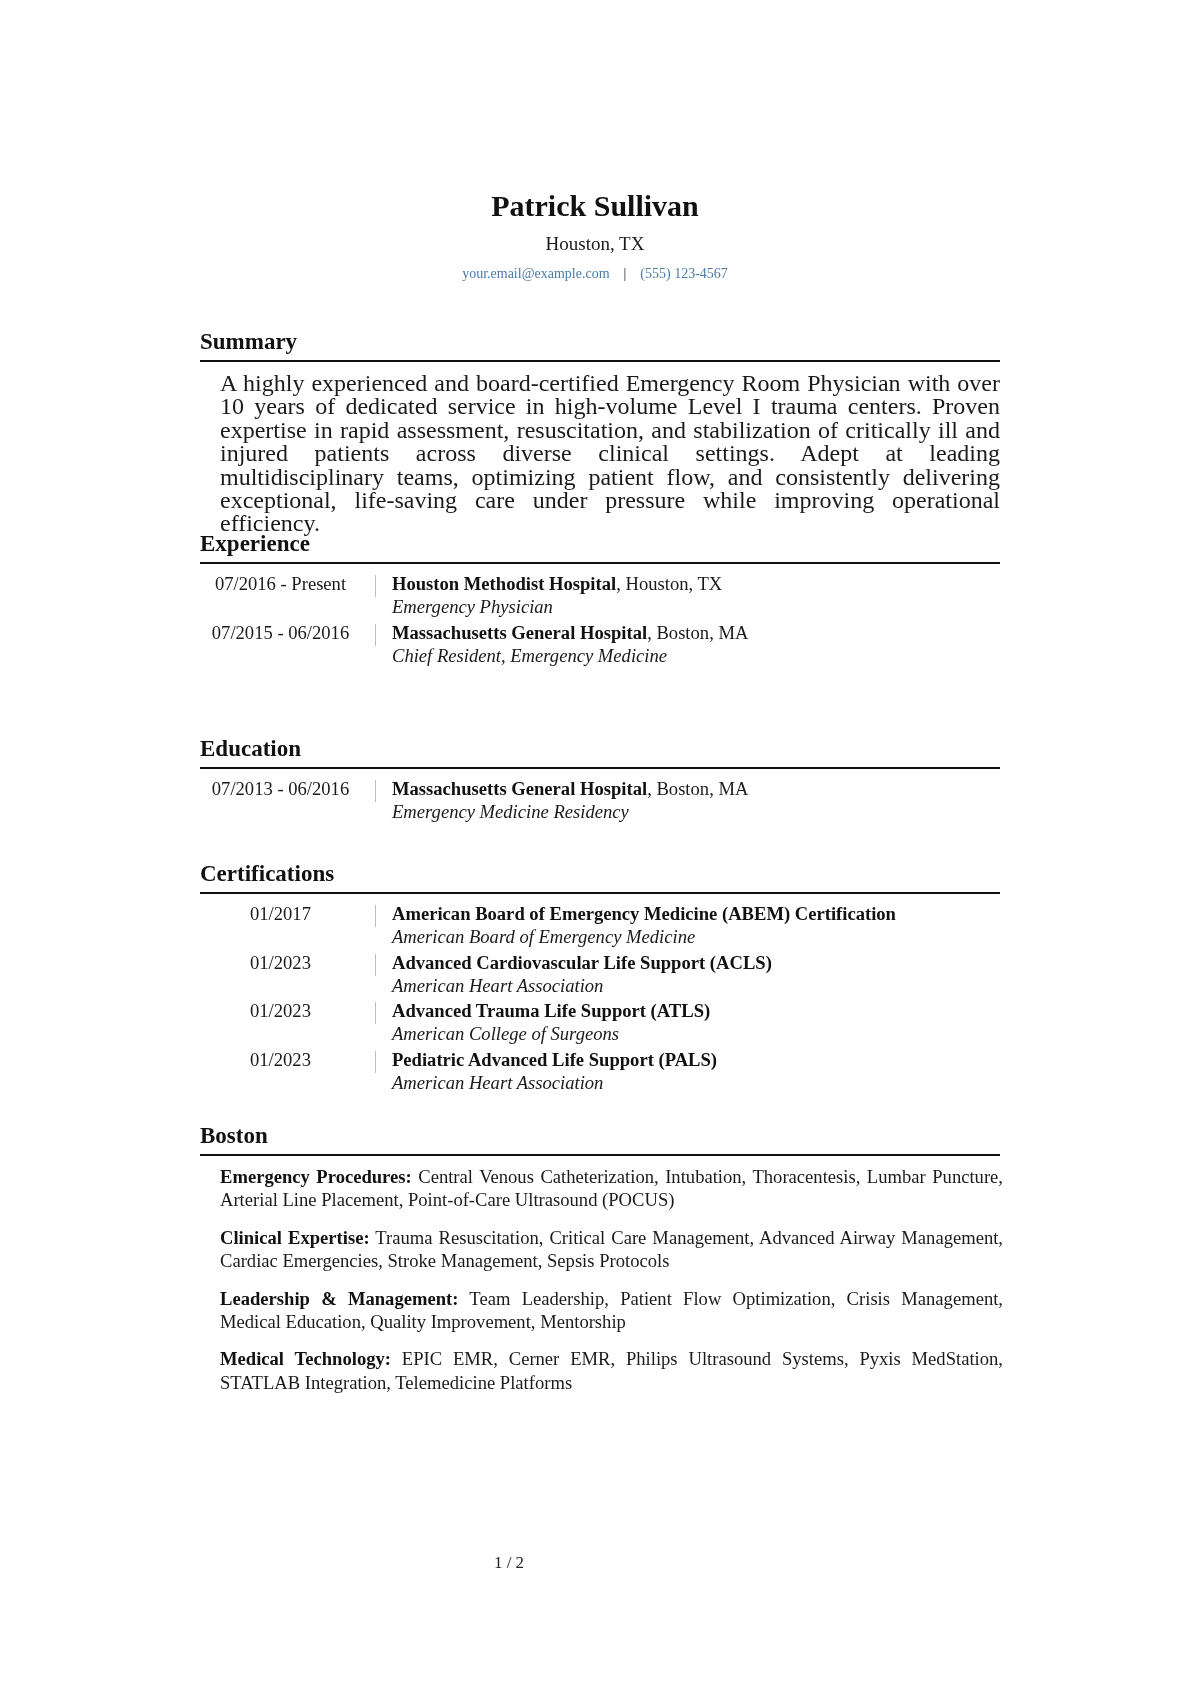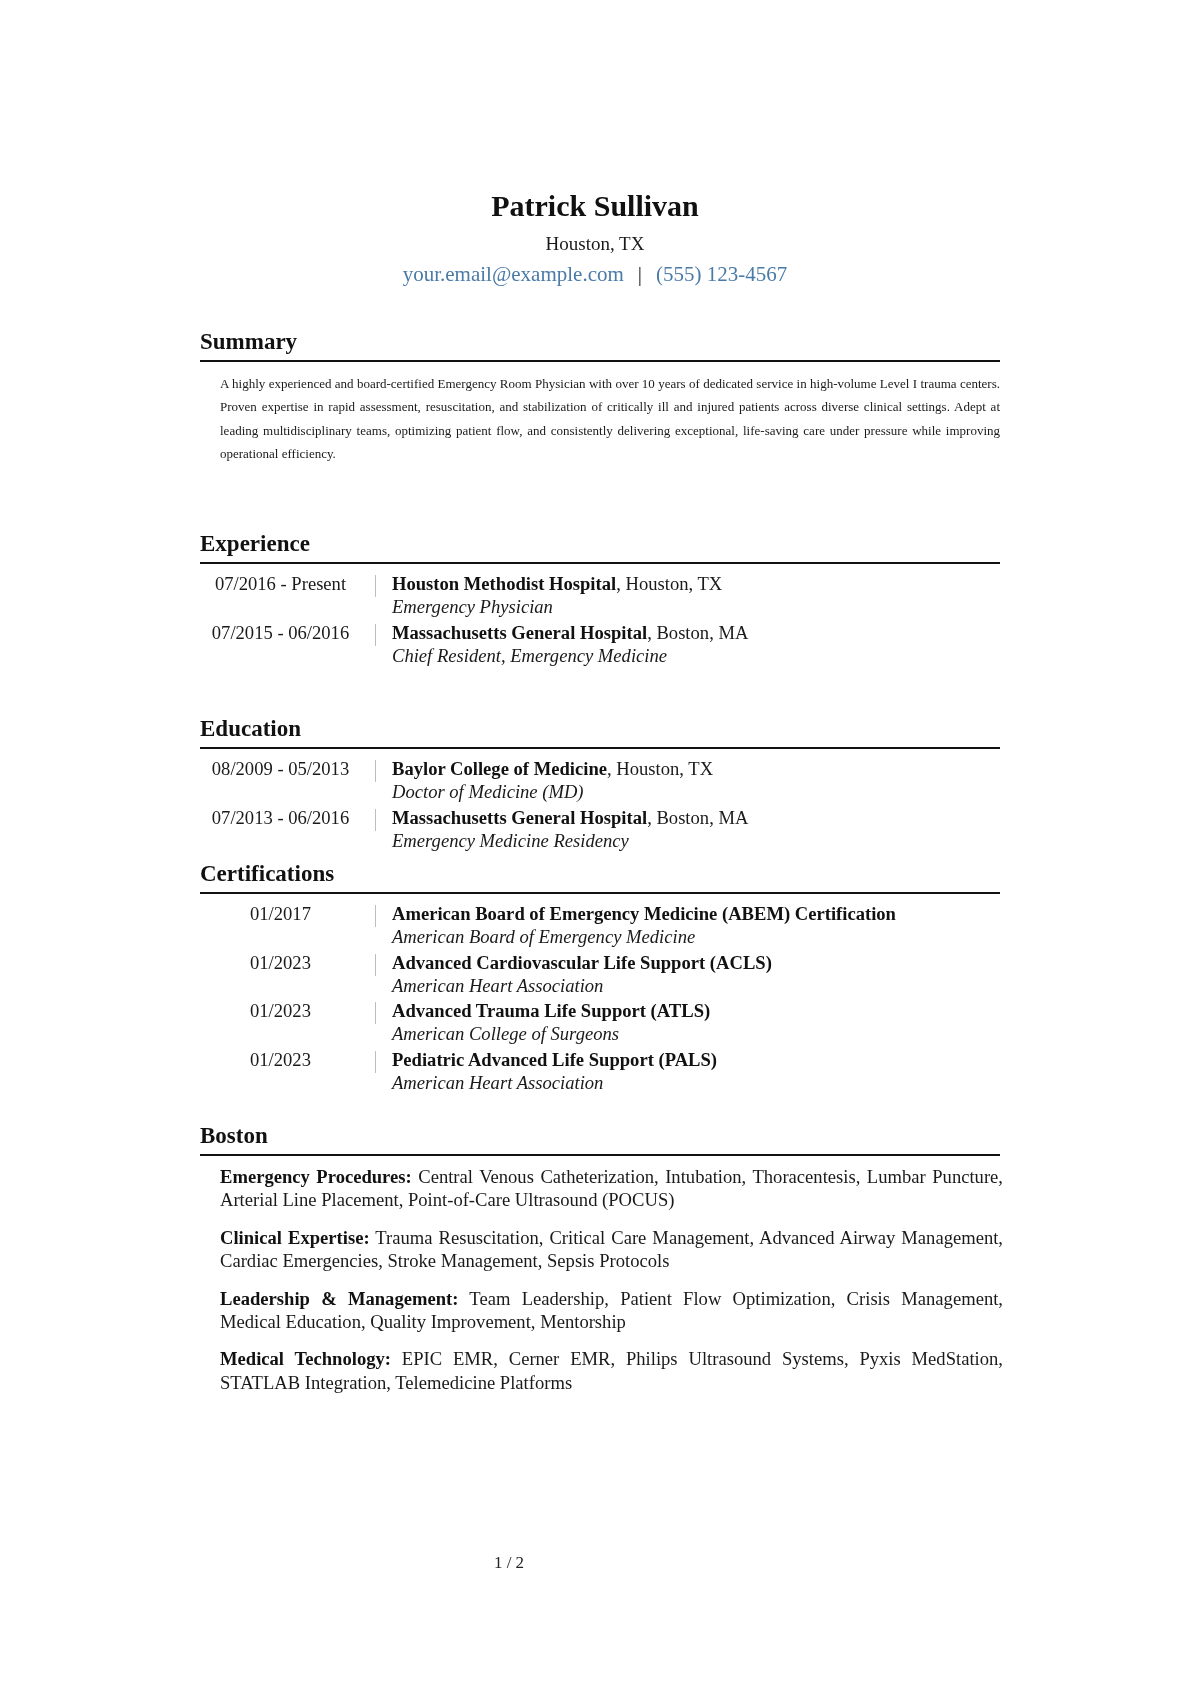--- a/index.html
+++ b/index.html
@@ -35,21 +35,21 @@
       color: #111;
       margin: 0;
     }
     .location {
       font-size: 19px;
       line-height: 24px;
       margin-top: 8px;
       color: #1a1a1a;
     }
     .contact {
-      font-size: 21px;
+      font-size: 14px;
       line-height: 24px;
       margin-top: 6px;
       color: #4a7aa8;
     }
     .contact .sep {
       color: #222;
       margin: 0 14px;
     }
     .contact a {
       color: #4a7aa8;
@@ -64,21 +64,21 @@
       font-size: 23px;
       line-height: 28px;
       font-weight: bold;
       color: #111;
       padding-bottom: 4px;
       border-bottom: 2.5px solid #111;
       margin: 0;
     }
     .summary-text {
       margin: 10px 0 0 20px;
-      font-size: 13px;
+      font-size: 24px;
       line-height: 23.4px;
       text-align: justify;
       color: #1a1a1a;
     }
     .entries {
       margin-top: 8px;
     }
     .entry {
       display: flex;
       align-items: flex-start;
@@ -172,31 +172,23 @@
         <div class="entry-date">07/2015 - 06/2016</div>
         <div class="entry-sep"></div>
         <div class="entry-body">
           <div class="entry-title"><b>Massachusetts General Hospital</b><span>, Boston, MA</span></div>
           <div class="entry-sub">Chief Resident, Emergency Medicine</div>
         </div>
       </div>
     </div>
   </div>
 
-  <div class="section" style="top: 715px;">
+  <div class="section" style="top: 735px;">
     <h2 class="section-title">Education</h2>
     <div class="entries">
-      <div class="entry">
-        <div class="entry-date">08/2009 - 05/2013</div>
-        <div class="entry-sep"></div>
-        <div class="entry-body">
-          <div class="entry-title"><b>Baylor College of Medicine</b><span>, Houston, TX</span></div>
-          <div class="entry-sub">Doctor of Medicine (MD)</div>
-        </div>
-      </div>
       <div class="entry">
         <div class="entry-date">07/2013 - 06/2016</div>
         <div class="entry-sep"></div>
         <div class="entry-body">
           <div class="entry-title"><b>Massachusetts General Hospital</b><span>, Boston, MA</span></div>
           <div class="entry-sub">Emergency Medicine Residency</div>
         </div>
       </div>
     </div>
   </div>

